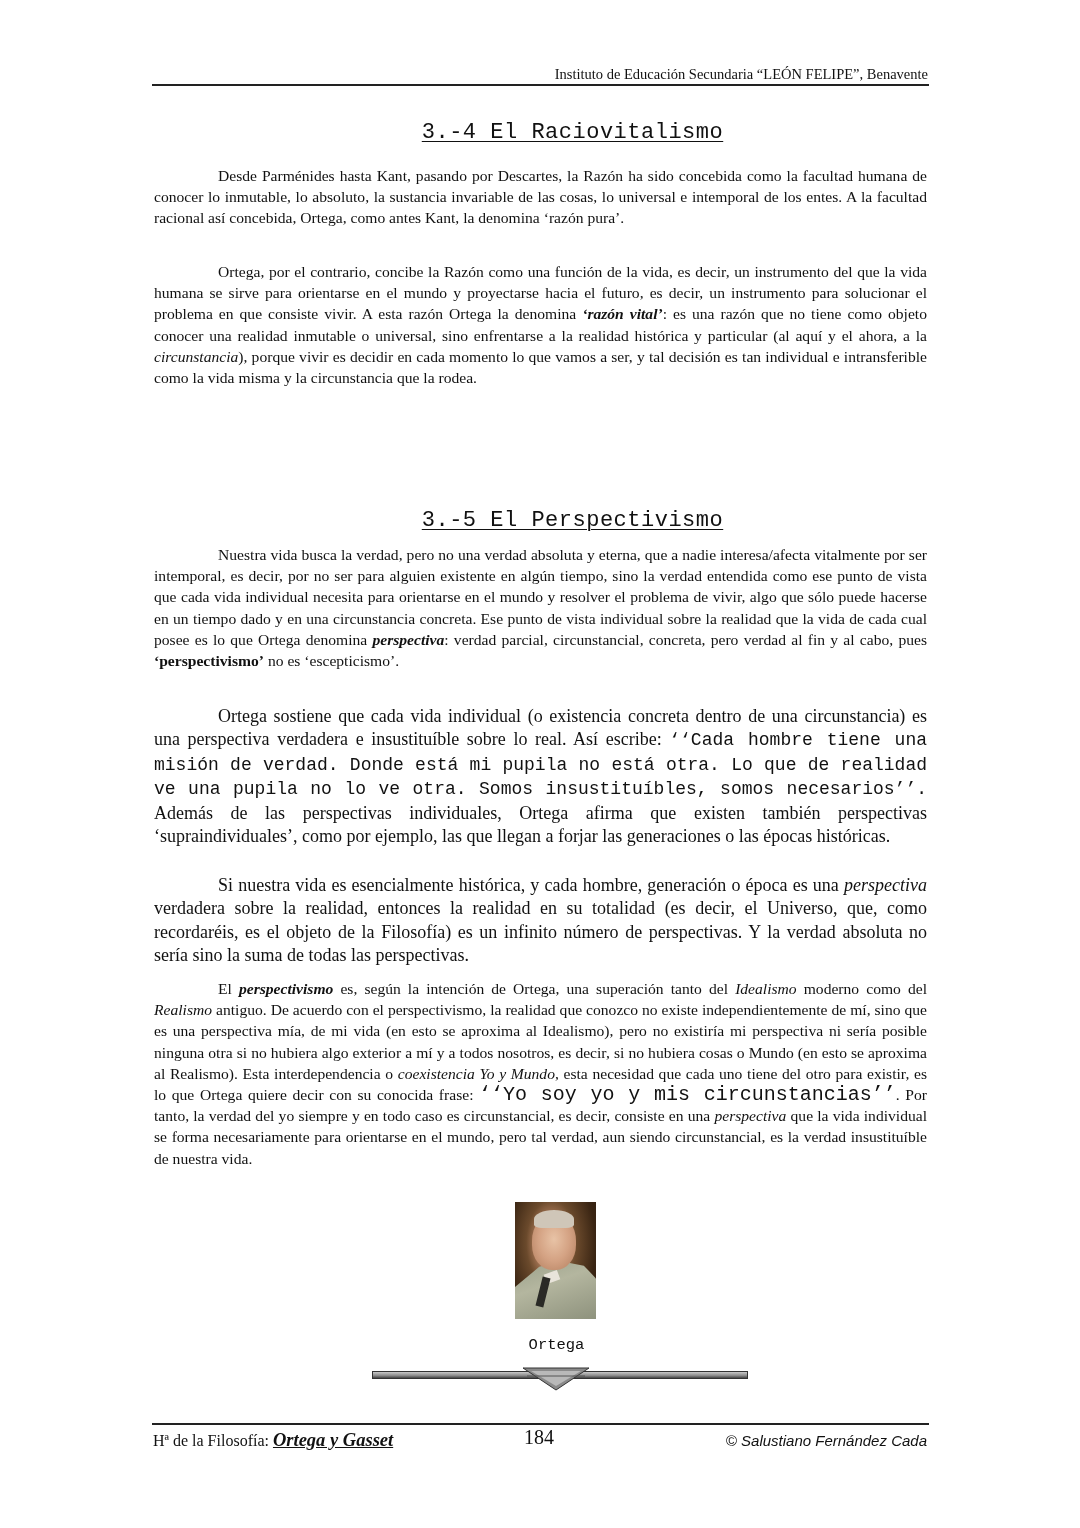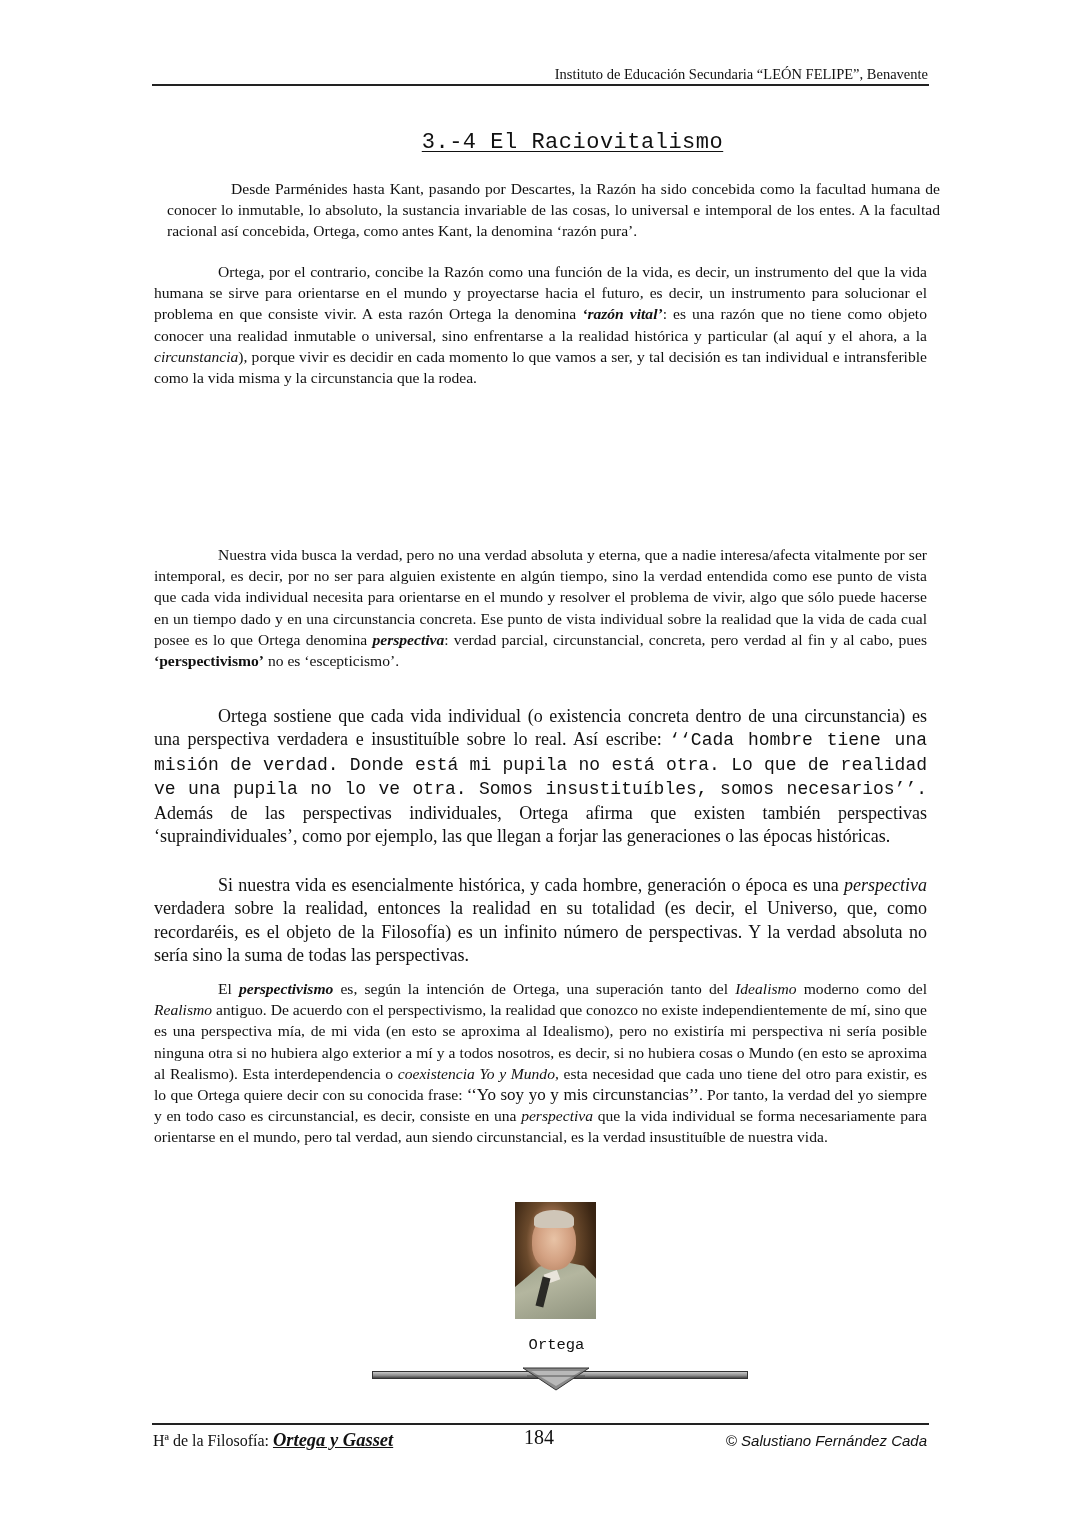--- a/index.html
+++ b/index.html
@@ -7,27 +7,27 @@
   .page { position: absolute; left: 0; top: 0; width: 1080px; height: 1528px; border-radius: 27px; }
   .serif { font-family: "Liberation Serif", "DejaVu Serif", serif; }
   .mono { font-family: "Liberation Mono", "DejaVu Sans Mono", monospace; }
   .sans { font-family: "Liberation Sans", "DejaVu Sans", sans-serif; }
 
   .header-text { position: absolute; right: 152px; top: 66px; font-size: 14.5px; letter-spacing: 0; }
   .header-rule { position: absolute; left: 152px; width: 777px; top: 84px; height: 0; border-top: 2px solid #222; }
 
   .section-title { position: absolute; left: 0; width: 1080px; text-align: center; font-size: 22px; letter-spacing: 0.5px; }
   .section-title span { text-decoration: underline; text-underline-offset: 3px; text-decoration-thickness: 1px; }
-  .t1 { top: 130px; padding-left: 65px; box-sizing: border-box; }
+  .t1 { top: 120px; padding-left: 65px; box-sizing: border-box; }
   .t2 { top: 508px; padding-left: 65px; box-sizing: border-box; }
 
   .para { position: absolute; left: 154px; width: 773px; font-size: 15.6px; line-height: 21.2px; text-align: justify; text-indent: 64px; hyphens: manual; }
   .para.large { font-size: 18px; line-height: 23.4px; }
   .para .m { font-family: "Liberation Mono", "DejaVu Sans Mono", monospace; font-size: 18px; margin-top: 20px; }
-  .para .ms { font-family: Liberation Serif, serif; font-size: 17px; }
+  .para .ms { font-family: Liberation Mono, monospace; font-size: 20px; }
   .p1 { top: 165px; }
   .p2 { top: 261px; }
   .p3 { top: 422px; }
   .p4 { top: 544px; }
   .p5 { top: 705px; }
   .p6 { top: 874px; }
   .p7 { top: 978px; }
 
   .portrait { position: absolute; left: 515px; top: 1202px; width: 81px; height: 117px; overflow: hidden;
     background: radial-gradient(ellipse at 45% 35%, #d9a888 0%, #c38b6a 18%, #6b4a2c 40%, #3a2513 70%, #2b1a0d 100%); }
@@ -54,25 +54,26 @@
 </head>
 <body>
 
 <div class="page serif">
 
   <div class="header-text serif">Instituto de Educación Secundaria “LEÓN FELIPE”, Benavente</div>
   <div class="header-rule"></div>
 
   <div class="section-title t1 mono"><span>3.-4 El Raciovitalismo</span></div>
 
-  <p class="para p1" style="margin:13px">Desde Parménides hasta Kant, pasando por Descartes, la Razón ha sido concebida como la fa­cultad humana de conocer lo inmutable, lo absoluto, la sustancia invariable de las cosas, lo universal e intemporal de los entes. A la facultad racional así concebida, Ortega, como antes Kant, la denomina ‘ra­zón pura’.</p>
+  <p class="para p1" style="margin:0">Desde Parménides hasta Kant, pasando por Descartes, la Razón ha sido concebida como la fa­cultad humana de conocer lo inmutable, lo absoluto, la sustancia invariable de las cosas, lo universal e intemporal de los entes. A la facultad racional así concebida, Ortega, como antes Kant, la denomina ‘ra­zón pura’.</p>
 
   <p class="para p2" style="margin:0"><span>Ortega, por el contrario, concibe la Razón como una función de la vida, es decir, un instrumento del que la vida humana se sirve para orientarse en el mundo y proyectarse hacia el futuro, es decir, un instrumento para solucionar el problema en que consiste vivir. A esta razón Ortega la denomina </span><b><i>‘razón vital’</i></b><span>: es una razón que no tiene como objeto conocer una realidad inmutable o universal, sino enfrentarse a la realidad histórica y particular (al aquí y el ahora, a la </span><i>circunstancia</i><span>), porque vivir es decidir en cada momento lo que vamos a ser, y tal decisión es tan individual e intransferible como la vida misma y la circunstancia que la rodea.</span></p>
 
 
+  <div class="section-title t2 mono"><span>3.-5 El Perspectivismo</span></div>
 
   <p class="para p4" style="margin:0"><span>Nuestra vida busca la verdad, pero no una verdad absoluta y eterna, que a nadie interesa/afecta vitalmente por ser intemporal, es decir, por no ser para alguien existente en algún tiempo, sino la verdad entendida como ese punto de vista que cada vida individual necesita para orientarse en el mundo y resol­ver el problema de vivir, algo que sólo puede hacerse en un tiempo dado y en una circunstancia concreta. Ese punto de vista individual sobre la realidad que la vida de cada cual posee es lo que Ortega denomina </span><b><i>perspectiva</i></b><span>: verdad parcial, circunstancial, concreta, pero verdad al fin y al cabo, pues </span><b>‘perspectivismo’</b><span> no es ‘escepticismo’.</span></p>
 
   <p class="para large p5" style="margin:0"><span>Ortega sostiene que cada vida individual (o existencia concreta dentro de una circuns­tancia) es una perspectiva verdadera e insustituíble sobre lo real. Así escribe: </span><span class="m">‘‘Cada hom­bre tiene una misión de verdad. Donde está mi pupila no es­tá otra. Lo que de realidad ve una pupila no lo ve otra. Somos insustituíbles, somos necesarios’’.</span><span> Además de las perspectivas individuales, Ortega afirma que existen también perspectivas ‘supraindividuales’, como por ejemplo, las que llegan a forjar las generaciones o las épocas históricas.</span></p>
 
   <p class="para large p6" style="margin:0"><span>Si nuestra vida es esencialmente histórica, y cada hombre, generación o época es una </span><i>perspectiva</i><span> verdadera sobre la realidad, entonces la realidad en su totalidad (es decir, el Univer­so, que, como recordaréis, es el objeto de la Filosofía) es un infinito número de perspectivas. Y la verdad absoluta no sería sino la suma de todas las perspectivas.</span></p>
 
   <p class="para p7" style="margin:0"><span>El </span><b><i>perspectivismo</i></b><span> es, según la intención de Ortega, una superación tanto del </span><i>Idealismo</i><span> moderno como del </span><i>Realismo</i><span> antiguo. De acuerdo con el perspectivismo, la realidad que conozco no existe inde­pendientemente de mí, sino que es una perspectiva mía, de mi vida (en esto se aproxima al Idealismo), pero no existiría mi perspectiva ni sería posible ninguna otra si no hubiera algo exterior a mí y a todos nosotros, es decir, si no hubiera cosas o Mundo (en esto se aproxima al Realismo). Esta interdependencia o </span><i>coexistencia Yo y Mundo</i><span>, esta necesidad que cada uno tiene del otro para existir, es lo que Ortega quie­re decir con su conocida frase: </span><span class="ms">‘‘Yo soy yo y mis circunstancias’’</span><span>. Por tanto, la verdad del yo siempre y en todo caso es circunstancial, es decir, consiste en una </span><i>perspectiva</i><span> que la vida indivi­dual se forma necesariamente para orientarse en el mundo, pero tal verdad, aun siendo circunstancial, es la verdad insustituíble de nuestra vida.</span></p>
 
   <div class="portrait">

